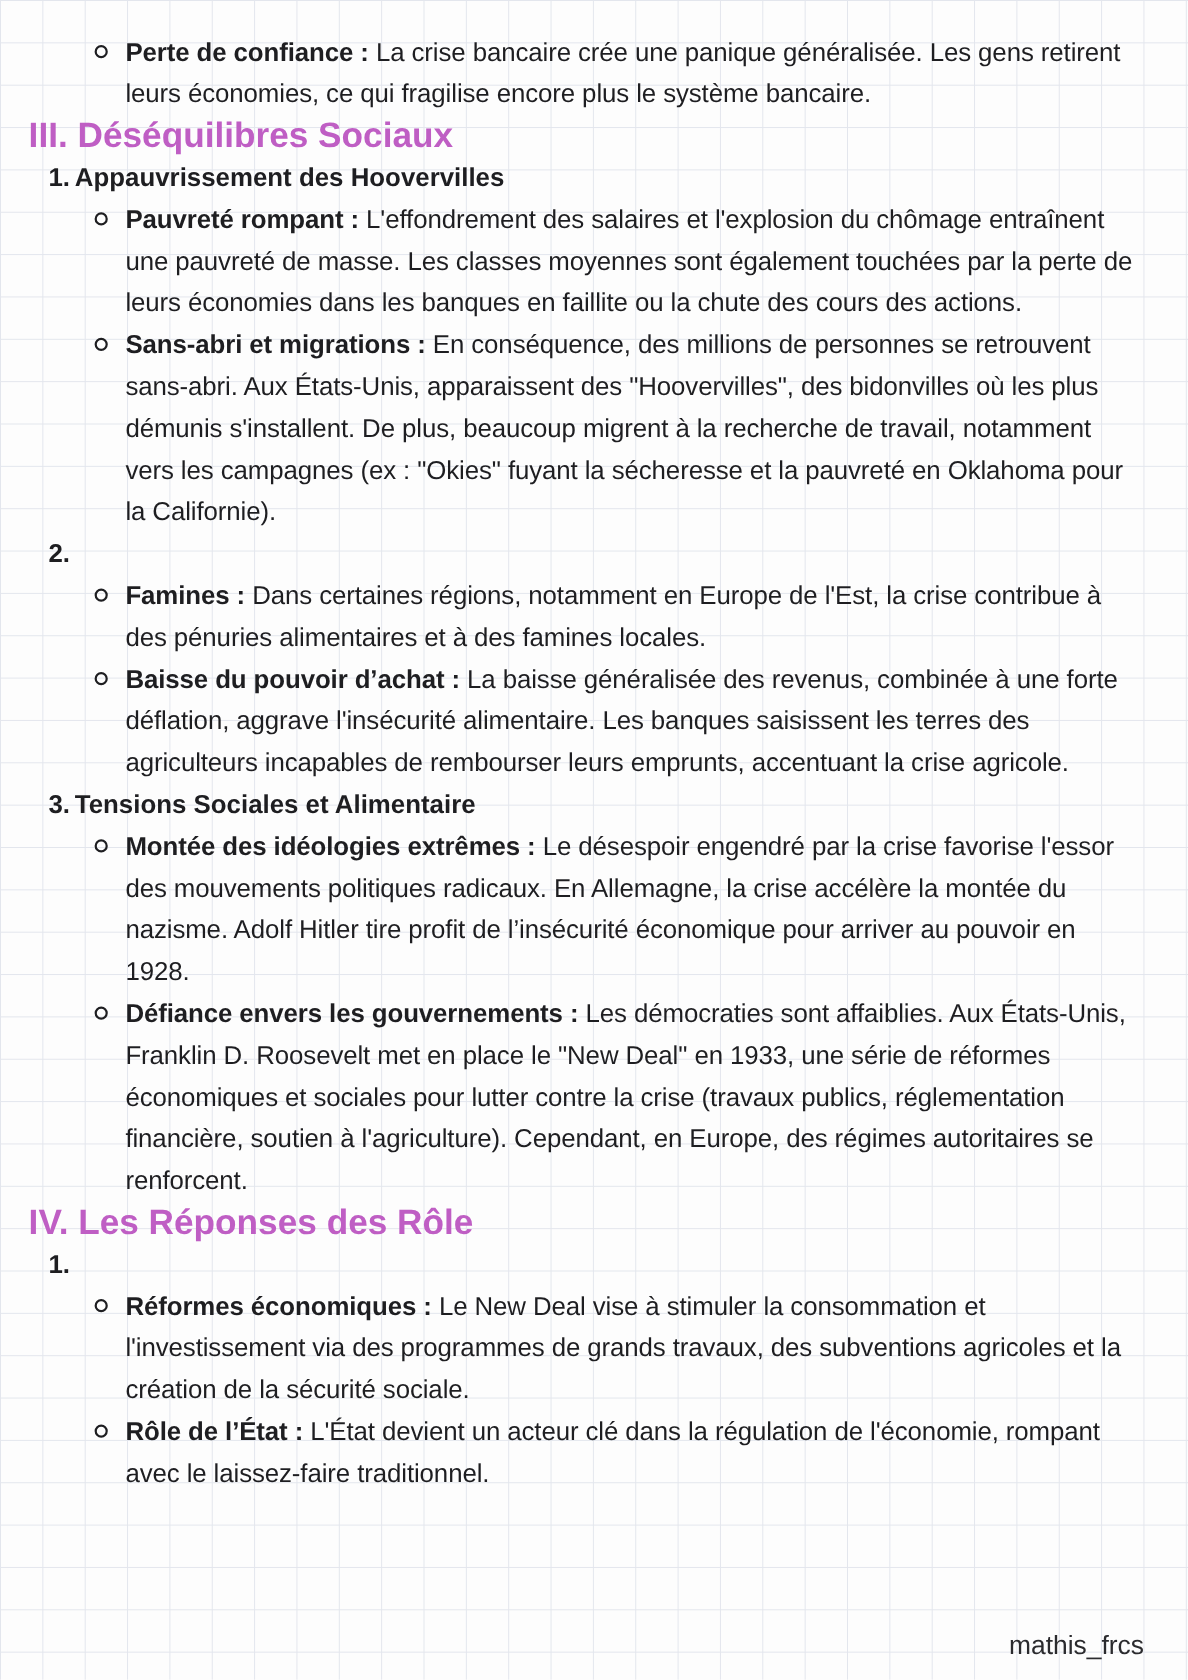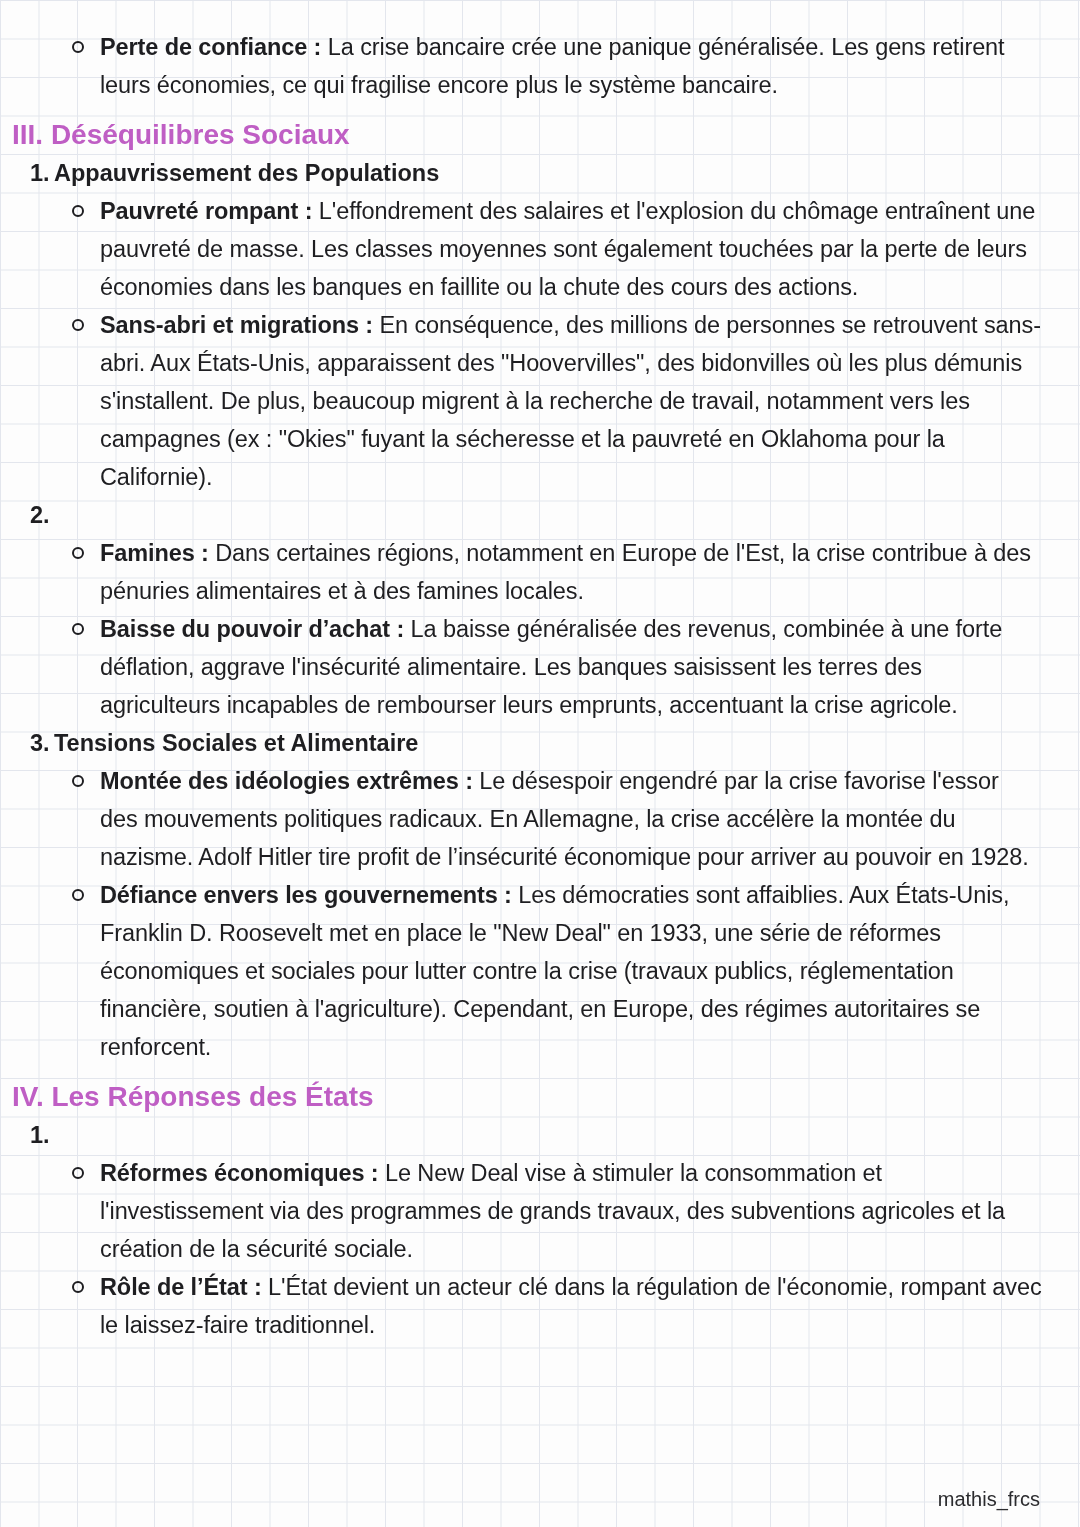--- a/index.html
+++ b/index.html
@@ -10,26 +10,25 @@
     color:#1e1e21;
     background-color:#fdfdfd;
     background-image:
       linear-gradient(to right, #e3e6ed 1px, transparent 1px),
       linear-gradient(to bottom, #e3e6ed 1px, transparent 1px);
     background-size:38.5px 38.5px;
   }
   .page {
     position:relative;
     width:1080px; height:1527px;
-    padding:28px 38px 0 12px;
+    padding:28px 38px 0 26px;
   }
   .section-heading {
-    font-size:28px; line-height:38px; font-weight:700;
+    font-size:32px; line-height:38px; font-weight:700;
     color:#bf5ec4;
-    margin-top:12px;
   }
   .numbered {
     display:flex; align-items:flex-start;
     padding-left:18px;
     font-size:23.5px; line-height:38px; font-weight:700;
   }
   .numbered .num { flex:none; width:24px; }
   .bullet {
     display:flex; align-items:flex-start;
     padding-left:60px;
@@ -39,38 +38,38 @@
     border:2px solid #1e1e21; border-radius:50%;
     margin-top:13px; margin-right:16px;
   }
   .bullet-text {
     font-size:23.5px; line-height:38px;
     letter-spacing:-0.1px;
   }
   .bullet-text .lead { font-weight:700; }
   .watermark {
     position:absolute; right:40px; bottom:16px;
-    font-size:20px; color:#2b2b2e;
+    font-size:24px; color:#2b2b2e;
   }
 </style>
 </head>
 <body>
 
 <div class="page">
 
   <div class="bullet">
     <span class="bullet-marker"></span>
     <p class="bullet-text"><strong class="lead">Perte de confiance :</strong> <span>La crise bancaire crée une panique généralisée. Les gens retirent leurs économies, ce qui fragilise encore plus le système bancaire.</span></p>
   </div>
 
   <h2 class="section-heading">III. Déséquilibres Sociaux</h2>
 
   <div class="numbered">
     <span class="num">1.</span>
-    <span class="num-label">Appauvrissement des Populations</span>
+    <span class="num-label">Appauvrissement des Hoovervilles</span>
   </div>
 
   <div class="bullet">
     <span class="bullet-marker"></span>
     <p class="bullet-text"><strong class="lead">Pauvreté rompant :</strong> <span>L'effondrement des salaires et l'explosion du chômage entraînent une pauvreté de masse. Les classes moyennes sont également touchées par la perte de leurs économies dans les banques en faillite ou la chute des cours des actions.</span></p>
   </div>
 
   <div class="bullet">
     <span class="bullet-marker"></span>
     <p class="bullet-text"><strong class="lead">Sans-abri et migrations :</strong> <span>En conséquence, des millions de personnes se retrouvent sans-abri. Aux États-Unis, apparaissent des "Hoovervilles", des bidonvilles où les plus démunis s'installent. De plus, beaucoup migrent à la recherche de travail, notamment vers les campagnes (ex : "Okies" fuyant la sécheresse et la pauvreté en Oklahoma pour la Californie).</span></p>
@@ -98,21 +97,21 @@
   <div class="bullet">
     <span class="bullet-marker"></span>
     <p class="bullet-text"><strong class="lead">Montée des idéologies extrêmes :</strong> <span>Le désespoir engendré par la crise favorise l'essor des mouvements politiques radicaux. En Allemagne, la crise accélère la montée du nazisme. Adolf Hitler tire profit de l’insécurité économique pour arriver au pouvoir en 1928.</span></p>
   </div>
 
   <div class="bullet">
     <span class="bullet-marker"></span>
     <p class="bullet-text"><strong class="lead">Défiance envers les gouvernements :</strong> <span>Les démocraties sont affaiblies. Aux États-Unis, Franklin D. Roosevelt met en place le "New Deal" en 1933, une série de réformes économiques et sociales pour lutter contre la crise (travaux publics, réglementation financière, soutien à l'agriculture). Cependant, en Europe, des régimes autoritaires se renforcent.</span></p>
   </div>
 
-  <h2 class="section-heading">IV. Les Réponses des États</h2>
+  <h2 class="section-heading">IV. Les Réponses des Rôle</h2>
 
   <div class="numbered">
     <span class="num">1.</span>
   </div>
 
   <div class="bullet">
     <span class="bullet-marker"></span>
     <p class="bullet-text"><strong class="lead">Réformes économiques :</strong> <span>Le New Deal vise à stimuler la consommation et l'investissement via des programmes de grands travaux, des subventions agricoles et la création de la sécurité sociale.</span></p>
   </div>
 

